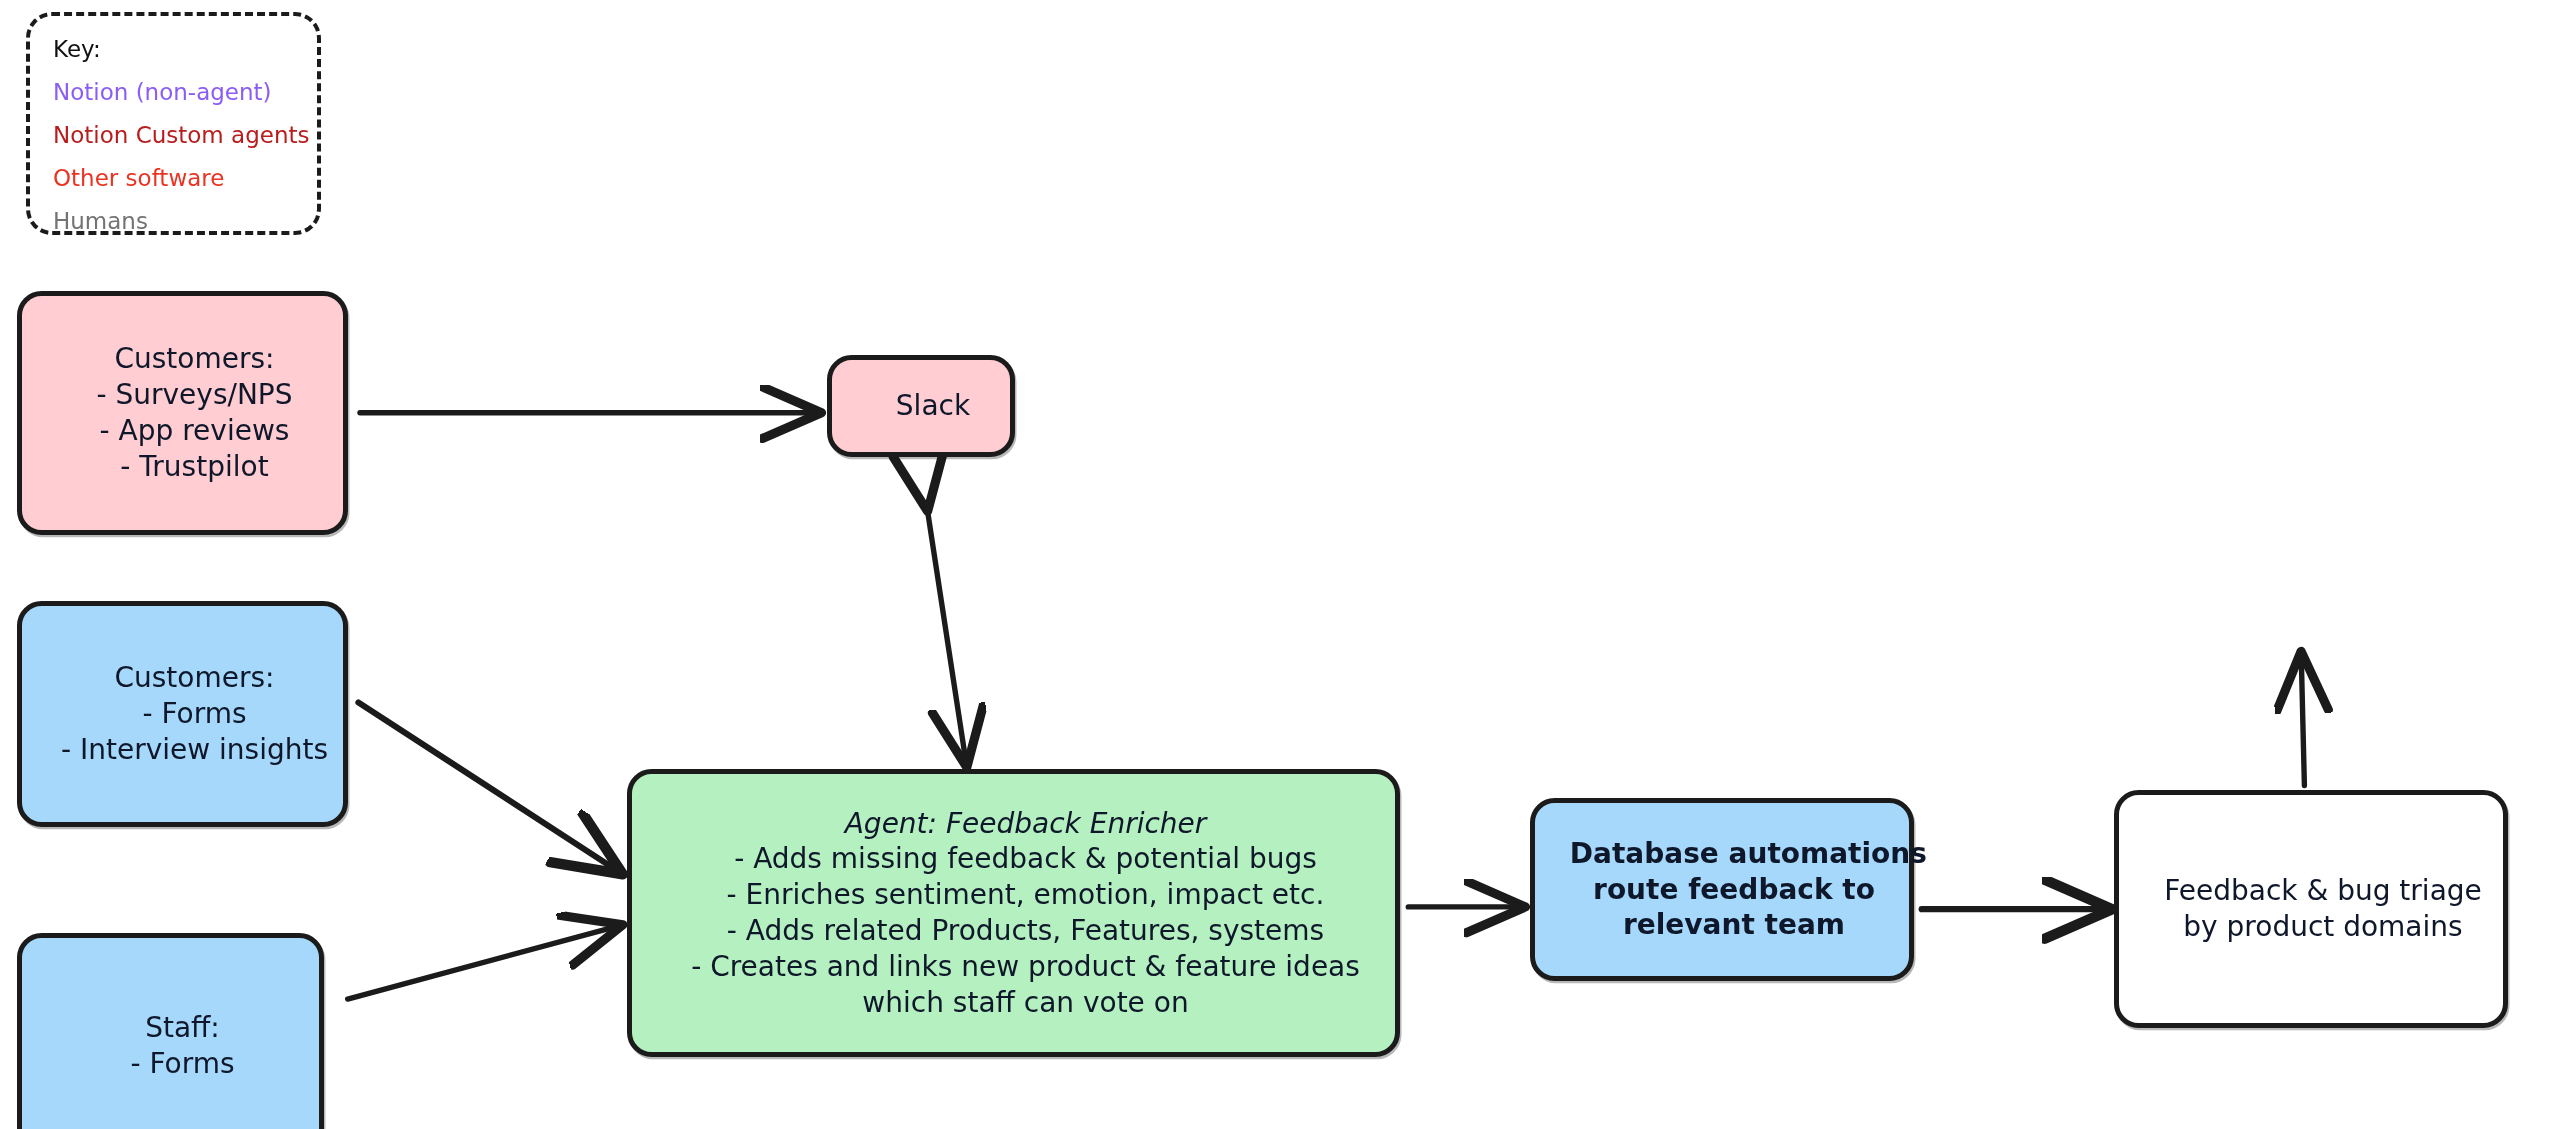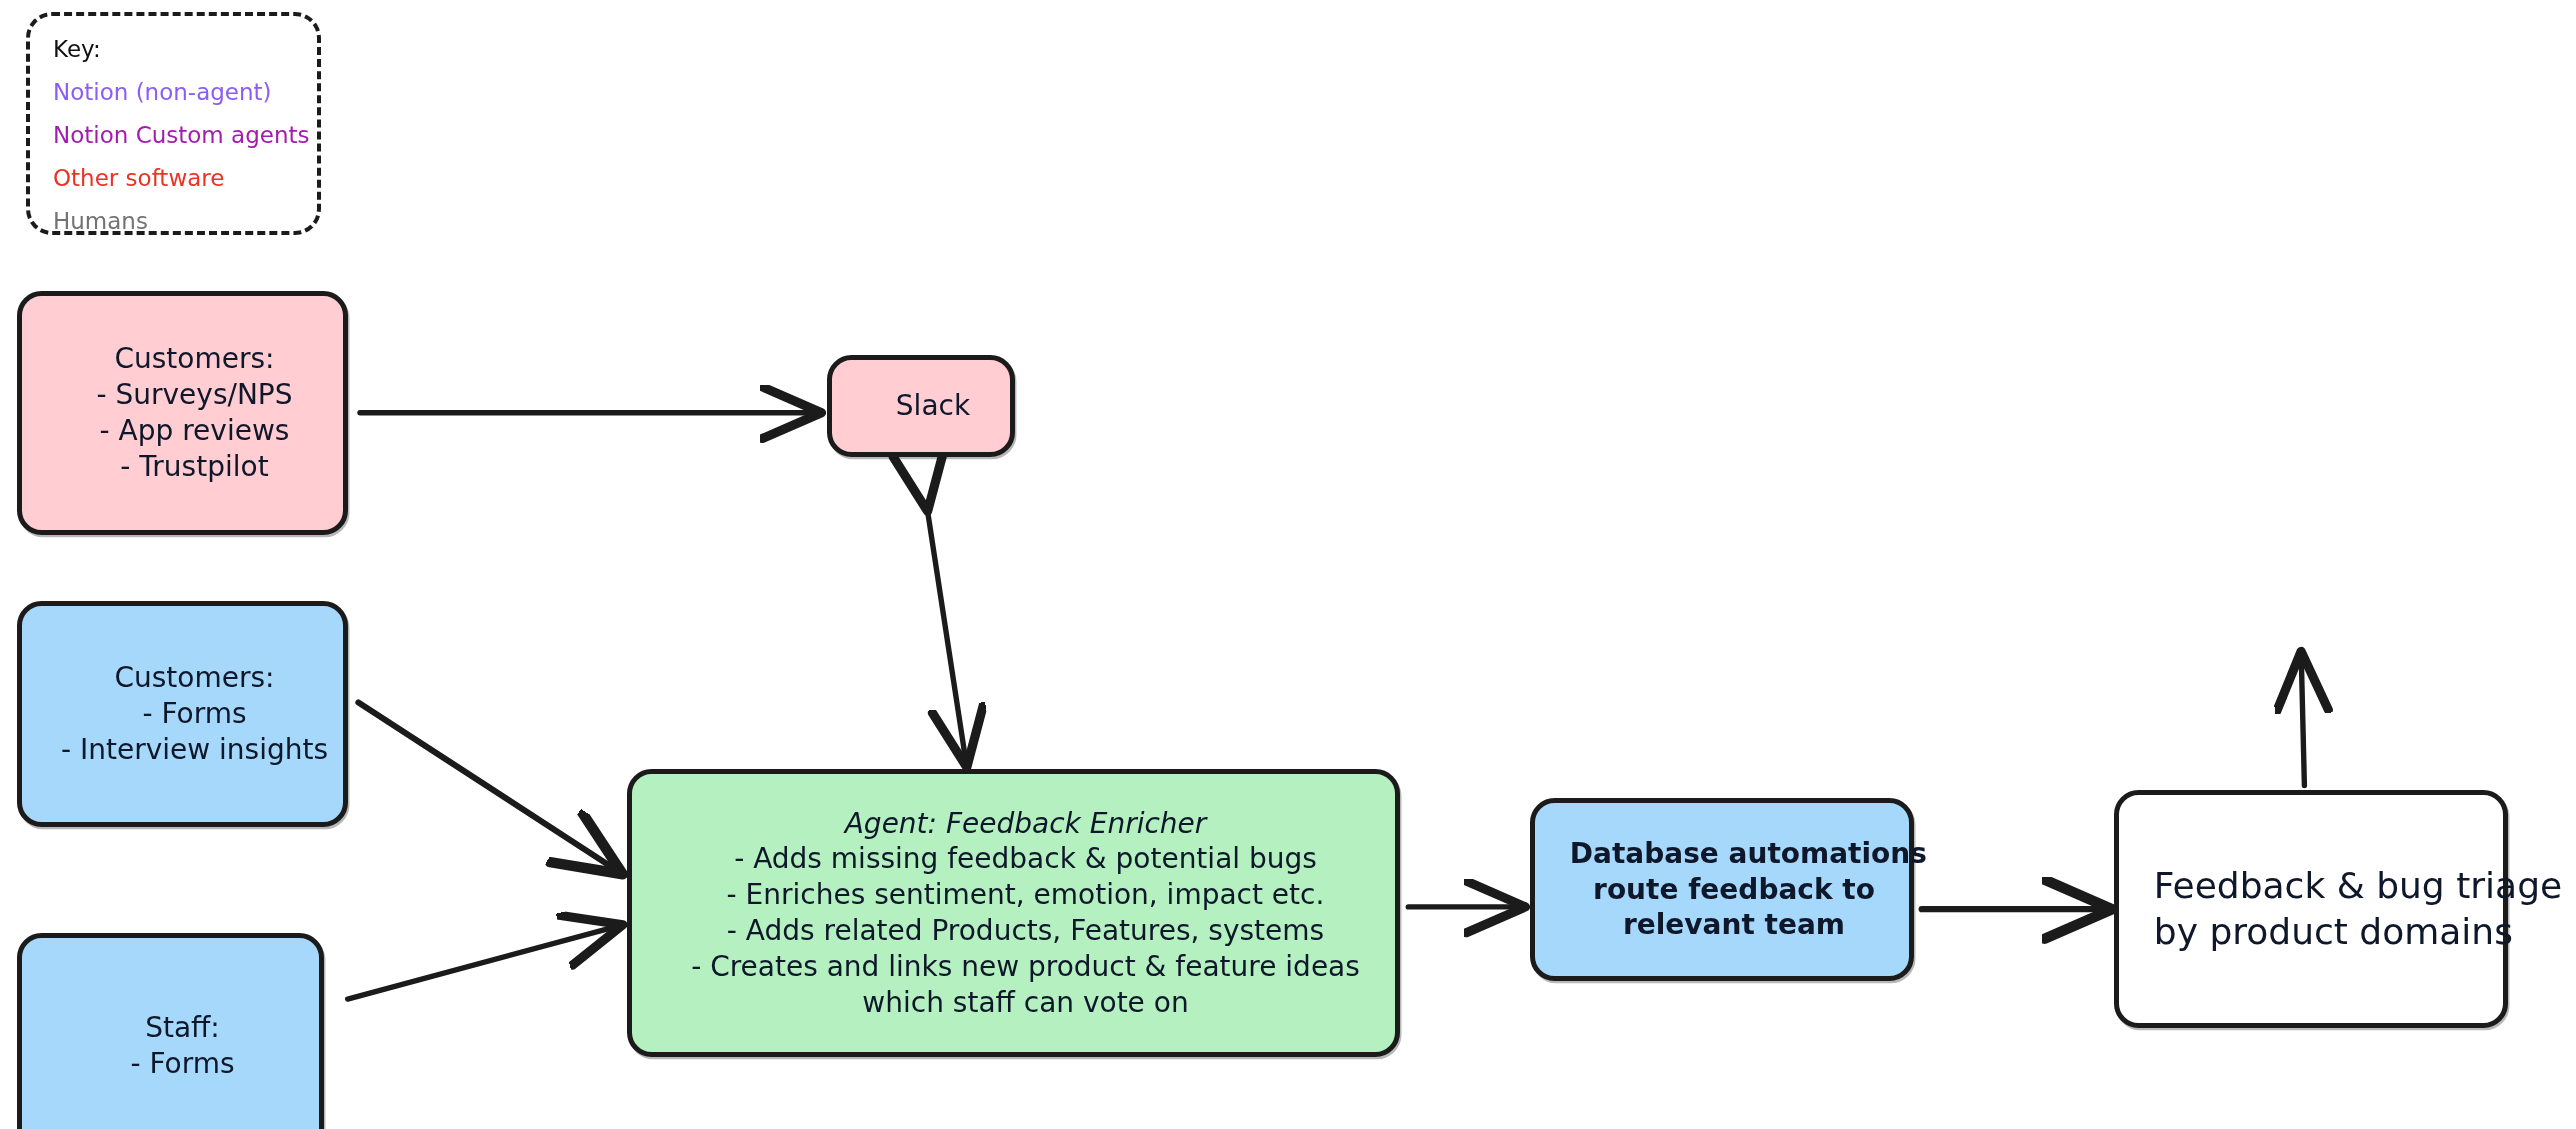--- a/index.html
+++ b/index.html
@@ -92,37 +92,37 @@
     left: 627px; top: 769px; width: 773px; height: 288px;
     font-size: 28px;
   }
   #node-db-automations {
     left: 1530px; top: 798px; width: 384px; height: 183px;
     font-size: 28px;
     font-weight: bold;
   }
   #node-triage {
     left: 2114px; top: 790px; width: 394px; height: 238px;
-    font-size: 36px;
+    font-size: 28px;
   }
   #node-feedback-reporter {
     left: 2054px; top: 452px; width: 507px; height: 192px;
     font-size: 28px;
   }
   .italic-head { font-style: italic; }
 </style>
 </head>
 <body>
 
 <div id="canvas">
 
   <div id="legend">
     <div class="legend-title">Key:</div>
     <div class="legend-item" style="color:#8b5cf6">Notion (non-agent)</div>
-    <div class="legend-item" style="color:#a21caf">Notion Custom agents</div>
+    <div class="legend-item" style="color:#b91c1c">Notion Custom agents</div>
     <div class="legend-item" style="color:#ea3323">Other software</div>
     <div class="legend-item" style="color:#737373">Humans</div>
   </div>
 
   <svg class="edges" viewBox="0 0 3351 1469">
     <defs>
       <marker id="ah" markerWidth="14" markerHeight="14" refX="10" refY="5.2" orient="auto" markerUnits="strokeWidth">
         <path d="M0.5,0.4 L11.5,5.2 L0.5,10.0" fill="none" stroke="#1b1b1b" stroke-width="1.7" stroke-linecap="round" stroke-linejoin="round"></path>
       </marker>
     </defs>

